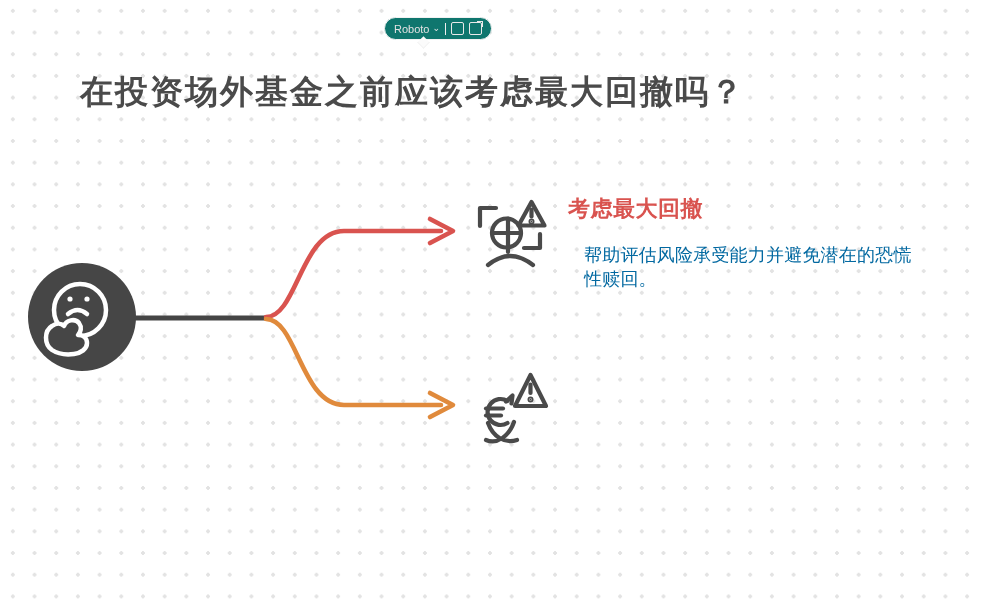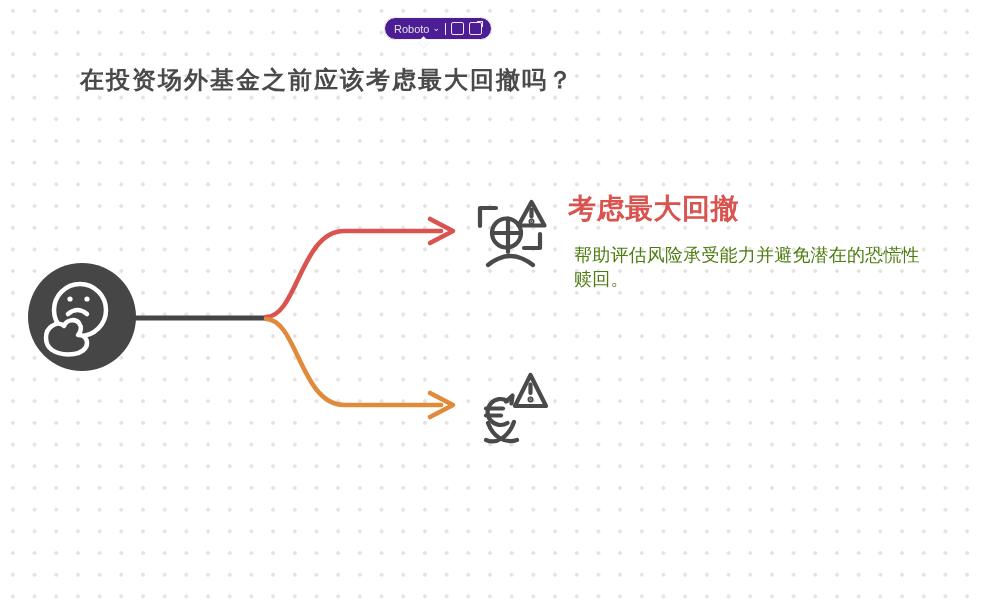--- a/index.html
+++ b/index.html
@@ -6,47 +6,47 @@
   body{
     width:985px;height:601px;position:relative;overflow:hidden;
     background-color:#ffffff;
     background-image:radial-gradient(circle,#e3e3e3 1.6px,rgba(255,255,255,0) 1.8px);
     background-size:21.7px 21.7px;
     background-position:2px 0;
     font-family:"Liberation Sans","DejaVu Sans",sans-serif;
   }
   .title{
     position:absolute;left:80px;top:48px;
-    font-size:24px;font-weight:800;color:#4a4a4a;
+    font-size:33px;font-weight:800;color:#4a4a4a;
     letter-spacing:2px;white-space:nowrap;
   }
   
   .watermark{
     position:absolute;left:384px;top:17px;height:23px;min-width:98px;
-    background:#4c1d95;border:1px solid #f2f2f2;border-radius:12px;
+    background:#0f766e;border:1px solid #f2f2f2;border-radius:12px;
     display:flex;align-items:center;justify-content:center;gap:5px;
     padding:0 9px;box-sizing:border-box;color:#e2e2e2;font-size:11px;
   }
   .watermark .pointer{
     position:absolute;left:34px;top:20px;width:8px;height:8px;background:#fbfbfb;
     border-right:1px solid #f2f2f2;border-bottom:1px solid #f2f2f2;
     transform:rotate(45deg);
   }
   .wm-font{display:flex;align-items:center;gap:3px;color:#e2e2e2;cursor:pointer;}
   .wm-chevron{font-size:9px;line-height:9px;color:#e6e6e6;}
   .wm-divider{width:1px;height:12px;background:#efefef;}
   .wm-icon{width:11px;height:11px;border:1.4px solid #e9e9e9;border-radius:2px;position:relative;}
   .wm-icon.export::after{
     content:"";position:absolute;right:-2px;top:-2px;width:5px;height:5px;
     border-top:1.4px solid #e9e9e9;border-right:1.4px solid #e9e9e9;
   }
   .diagram{position:absolute;left:0;top:0;}
   .branch{position:absolute;left:568px;width:372px;}
-  .branch h2{margin:0;font-size:28px;line-height:24px;font-weight:700;letter-spacing:0.5px;}
-  .branch p{margin:22px 6px 0;font-size:18px;line-height:24px;color:#4d7c0f;letter-spacing:0.2px;}
+  .branch h2{margin:0;font-size:22px;line-height:24px;font-weight:700;letter-spacing:0.5px;}
+  .branch p{margin:22px 16px 0;font-size:18px;line-height:24px;color:#0369a1;letter-spacing:0.2px;}
   .branch--consider{top:197px;}
   .branch--consider h2{color:#d9534f;}
   .branch--ignore{top:370px;}
   .branch--ignore h2{color:#e08a3c;}
 </style>
 </head>
 <body>
 
 <h1 class="title">在投资场外基金之前应该考虑最大回撤吗？</h1>
 

